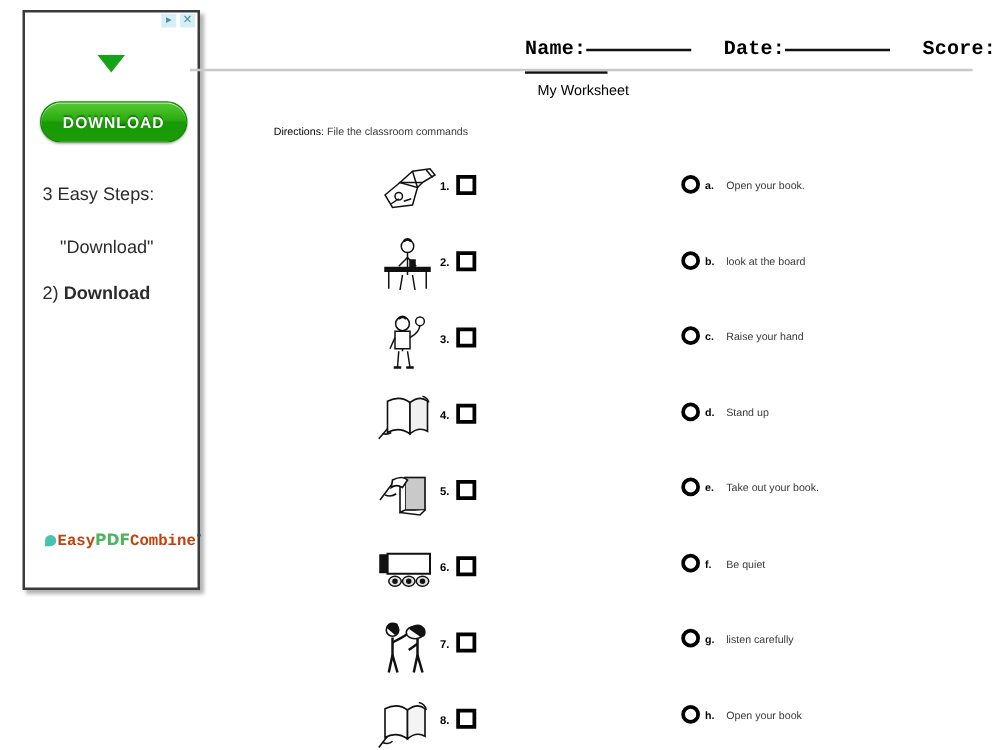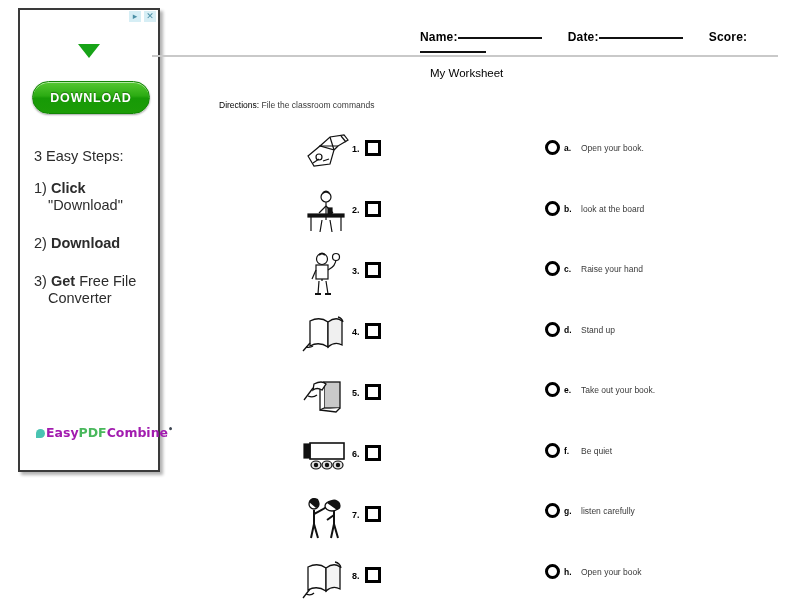--- a/index.html
+++ b/index.html
@@ -81,21 +81,21 @@
   #ad-steps {
     position: absolute;
     left: 14px;
     top: 138px;
     right: 6px;
     font-size: 14.5px;
     color: #2c2c2c;
     line-height: 1.22;
   }
   #ad-steps .heading {
-    margin-bottom: 14px;
+    margin-bottom: 24px;
   }
   .ad-step {
     margin-bottom: 20px;
   }
   .ad-step .l1 { white-space: nowrap; }
   .ad-step .l2 {
     padding-left: 14px;
     white-space: nowrap;
   }
   .ad-step b { font-weight: bold; }
@@ -110,32 +110,33 @@
     font-family: "DejaVu Sans", sans-serif;
   }
   #ad-logo .mark {
     display: inline-block;
     width: 9px; height: 9px;
     border-radius: 50% 50% 50% 0;
     background: #49c3b1;
     margin-right: 1px;
     vertical-align: -1px;
   }
-  #ad-logo .dark { color: #a21caf; }
+  #ad-logo .dark { color: #c2410c; font-family: Liberation Mono, monospace; }
   #ad-logo .green { color: #49b85c; margin-top: 16px; }
   #ad-logo .sup { font-size: 8px; vertical-align: super; color: #3c4450; }
 
   
   #worksheet-header {
     position: absolute;
     left: 420px;
     top: 30px;
-    font-size: 12px;
+    font-size: 16px;
     font-weight: bold;
     letter-spacing: 0.2px;
+    font-family: Liberation Mono, monospace;
   }
   #worksheet-header .field {
     display: inline-block;
   }
   #worksheet-header .rule {
     display: inline-block;
     border-bottom: 2px solid #111;
     vertical-align: 2px;
   }
   .rule-name { width: 84px; }
@@ -260,41 +261,30 @@
   <div id="ad-arrow">
     <span class="tri"></span>
   </div>
 
   <div id="download-button">DOWNLOAD</div>
 
   <div id="ad-steps">
     <div class="heading">3 Easy Steps:</div>
 
     <div class="ad-step">
-      <div class="l1">
-        <span>1)</span>
-        <b>Click</b><span></span>
-      </div>
       <div class="l2">"Download"</div>
     </div>
 
     <div class="ad-step">
       <div class="l1">
         <span>2)</span>
         <b>Download</b><span></span>
       </div>
     </div>
 
-    <div class="ad-step">
-      <div class="l1">
-        <span>3)</span>
-        <b>Get</b><span> Free File</span>
-      </div>
-      <div class="l2">Converter</div>
-    </div>
   </div>
 
   <div id="ad-logo">
     <span class="mark"></span><span class="dark">Easy</span><span class="green">PDF</span><span class="dark">Combine</span><span class="sup">•</span>
   </div>
 </div>
 
 <div id="worksheet-header">
   <span class="field">Name:</span><span class="rule rule-name"></span><span class="gap-sm"></span><span class="field">Date:</span><span class="rule rule-date"></span><span class="gap-sm"></span><span class="field">Score:</span><span class="rule rule-score"></span>
 </div>

